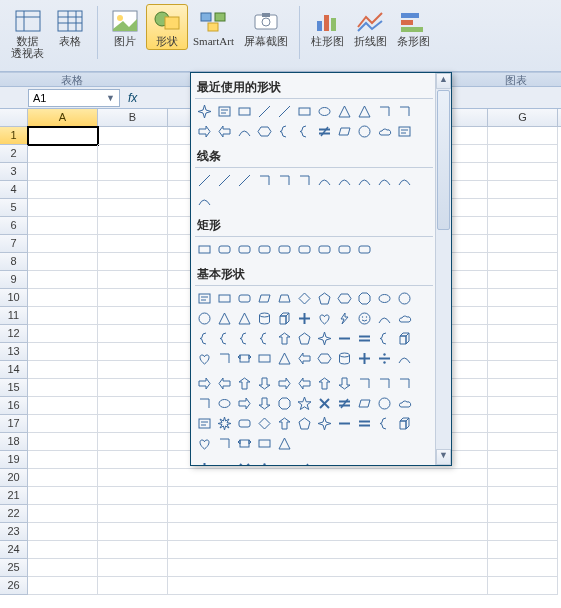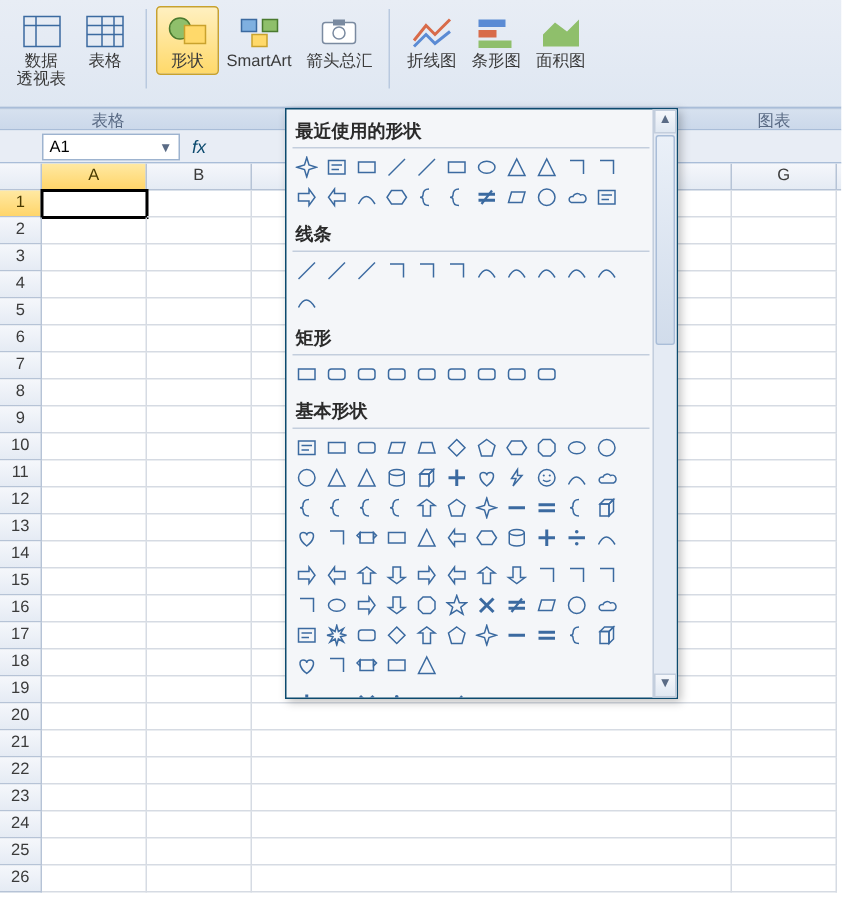--- a/index.html
+++ b/index.html
@@ -20,20 +20,21 @@
     display: flex;
     align-items: stretch;
     padding: 2px 4px 0 4px;
   }
   .rgroup {
     display: flex;
     flex-direction: column;
     justify-content: flex-start;
     padding: 2px 2px 0 2px;
     position: relative;
+    font-family: Liberation Serif, serif;
   }
   .rgroup-row { display: flex; }
   .rbtn {
     display: flex;
     flex-direction: column;
     align-items: center;
     justify-content: flex-start;
     padding: 2px 4px;
     border: 1px solid transparent;
     border-radius: 3px;
@@ -228,20 +229,30 @@
               <line x1="22" y1="4" x2="22" y2="24" stroke="#3b6aa0"></line>
             </svg>
         </div>
         <div class="lbl">表格</div>
       </div>
     </div>
   </div>
   <div class="sep"></div>
   <div class="rgroup">
     <div class="rgroup-row">
+      <div class="rbtn">
+        <div class="ic">
+          <svg viewBox="0 0 32 28">
+              <rect x="4" y="4" width="24" height="20" fill="#fff" stroke="#7a8aa0"></rect>
+              <circle cx="11" cy="11" r="3" fill="#ffd96a"></circle>
+              <polyline points="4,22 14,14 20,20 28,12 28,24 4,24" fill="#8fbf6b" stroke="none"></polyline>
+            </svg>
+        </div>
+        <div class="lbl">图片</div>
+      </div>
       <div class="rbtn active">
         <div class="ic">
           <svg viewBox="0 0 32 28">
               <circle cx="11" cy="12" r="7" fill="#8fbf6b" stroke="#4a7a2f"></circle>
               <rect x="14" y="10" width="14" height="12" fill="#ffd96a" stroke="#c9a22d"></rect>
             </svg>
         </div>
         <div class="lbl">形状</div>
       </div>
       <div class="rbtn">
@@ -255,53 +266,55 @@
         <div class="lbl">SmartArt</div>
       </div>
       <div class="rbtn">
         <div class="ic">
           <svg viewBox="0 0 32 28">
               <rect x="5" y="8" width="22" height="14" rx="2" fill="#fff" stroke="#7a8aa0"></rect>
               <circle cx="16" cy="15" r="4" fill="none" stroke="#7a8aa0"></circle>
               <rect x="12" y="6" width="8" height="4" fill="#7a8aa0"></rect>
             </svg>
         </div>
-        <div class="lbl">箭头总汇</div>
+        <div class="lbl">屏幕截图</div>
       </div>
     </div>
   </div>
   <div class="sep"></div>
   <div class="rgroup">
     <div class="rgroup-row">
       <div class="rbtn">
         <div class="ic">
           <svg viewBox="0 0 32 28">
+              <rect x="6" y="14" width="5" height="10" fill="#5b8bd4"></rect>
+              <rect x="13" y="8" width="5" height="16" fill="#d86b4a"></rect>
+              <rect x="20" y="11" width="5" height="13" fill="#8fbf6b"></rect>
+            </svg>
+        </div>
+        <div class="lbl">柱形图</div>
+      </div>
+      <div class="rbtn">
+        <div class="ic">
+          <svg viewBox="0 0 32 28">
               <polyline points="4,20 12,10 18,16 28,6" fill="none" stroke="#d86b4a" stroke-width="2"></polyline>
               <polyline points="4,24 12,16 18,22 28,14" fill="none" stroke="#5b8bd4" stroke-width="2"></polyline>
             </svg>
         </div>
         <div class="lbl">折线图</div>
       </div>
       <div class="rbtn">
         <div class="ic">
           <svg viewBox="0 0 32 28">
               <rect x="4" y="6" width="18" height="5" fill="#5b8bd4"></rect>
               <rect x="4" y="13" width="12" height="5" fill="#d86b4a"></rect>
               <rect x="4" y="20" width="22" height="5" fill="#8fbf6b"></rect>
             </svg>
         </div>
         <div class="lbl">条形图</div>
-      </div>
-      <div class="rbtn">
-        <div class="ic">
-          <svg viewBox="0 0 32 28">
-              <polygon points="4,24 4,16 12,8 20,14 28,6 28,24" fill="#8fbf6b"></polygon>
-            </svg>
-        </div>
-        <div class="lbl">面积图</div>
       </div>
     </div>
   </div>
 </div>
 
 <div class="grplabel-bar">
   <span class="gl" style="width:64px">表格</span>
   <span class="gl" style="flex:1"></span>
   <span class="gl" style="width:90px">图表</span>
 </div>

